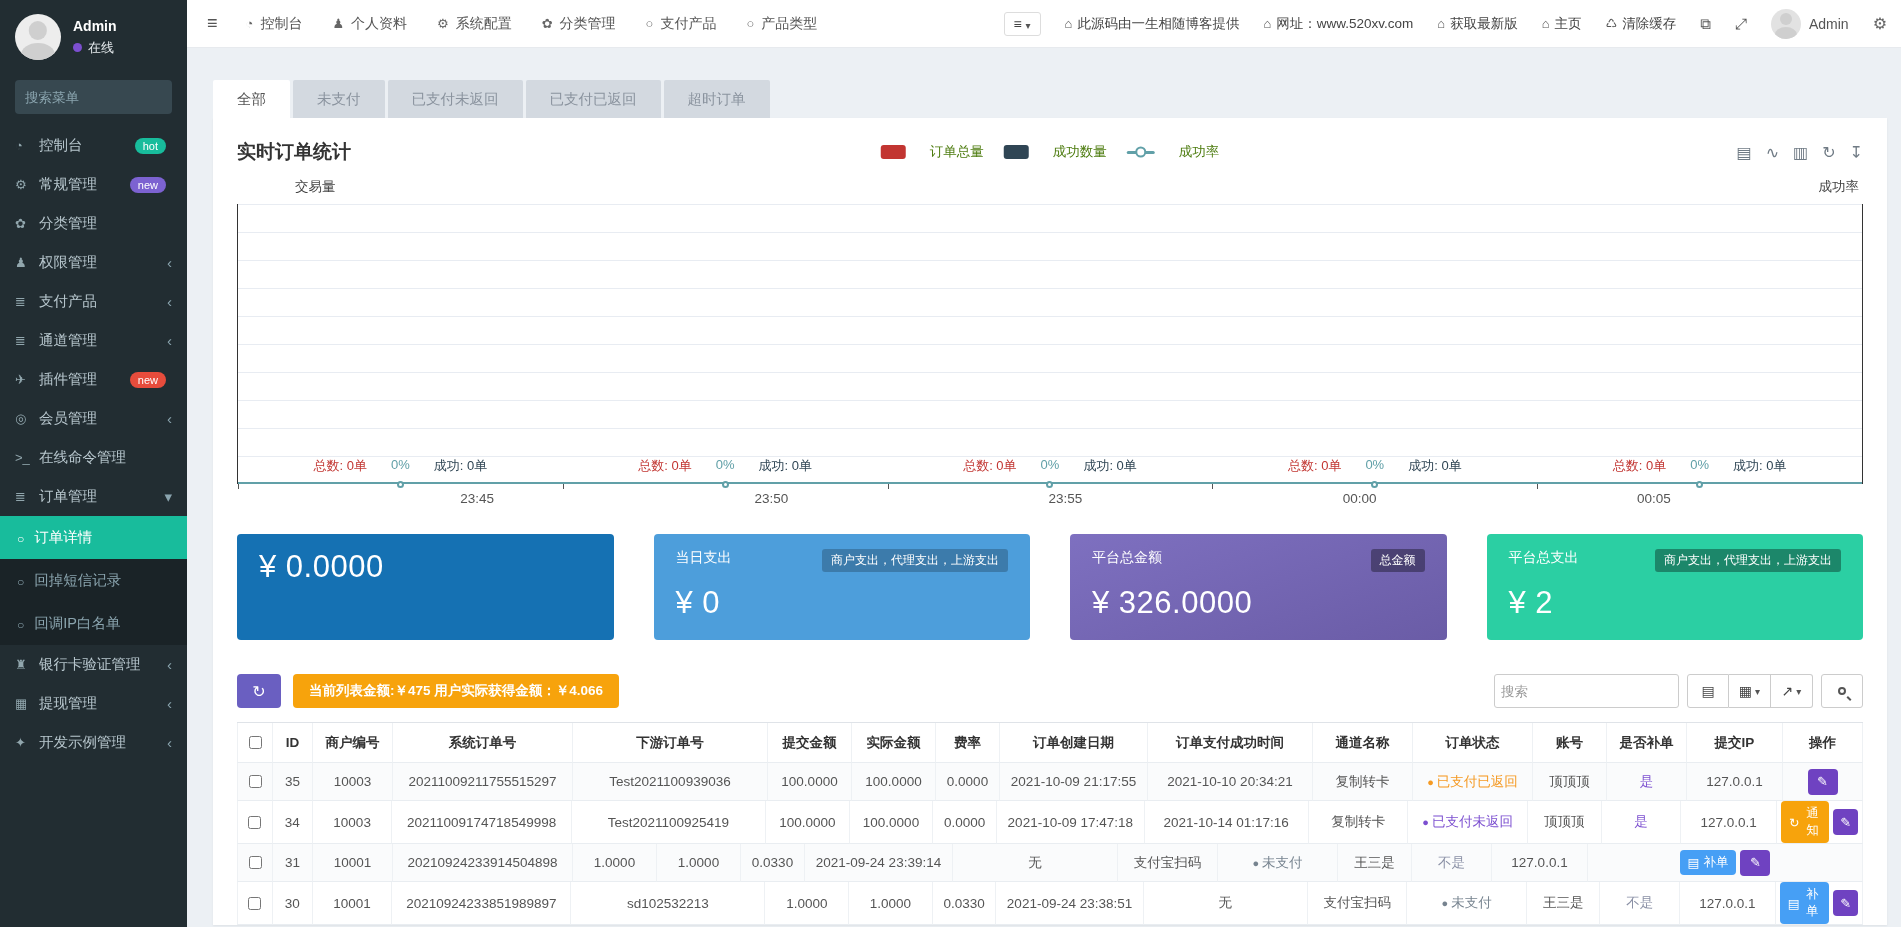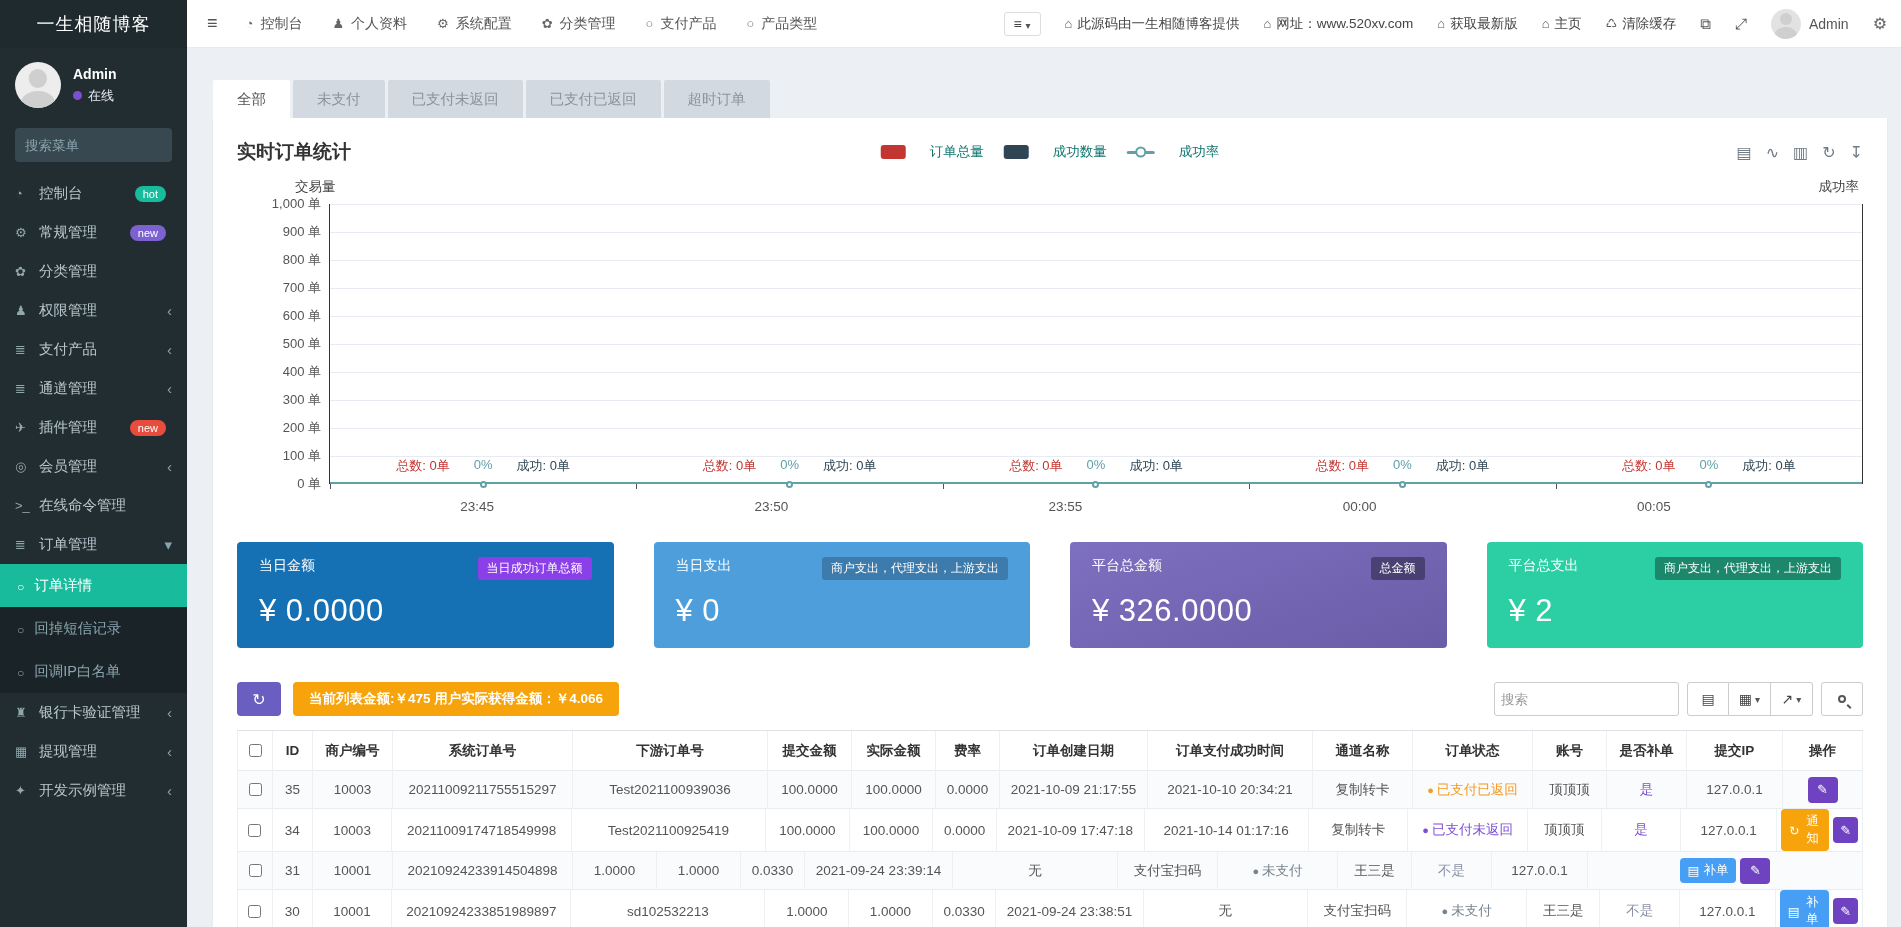--- a/index.html
+++ b/index.html
@@ -54,21 +54,21 @@
   
   .tabs { display:flex; gap:3px; }
   .tab { height:38px; padding:0 24px; display:flex; align-items:center; background:#d3d9e0; color:#8a939e; font-size:14.5px; cursor:pointer; border-radius:2px 2px 0 0; }
 
   .panel { background:#fff; box-shadow:0 1px 2px rgba(0,0,0,.06); padding:18px 24px 0; min-height:780px; }
 
   
   .chart-head { position:relative; display:flex; align-items:center; height:32px; }
   .chart-title { font-size:19px; font-weight:700; color:#333; }
   .legend { position:absolute; left:50%; transform:translateX(-50%); display:flex; align-items:center; gap:20px; }
-  .legend-item { display:flex; align-items:center; gap:24px; font-size:13.5px; color:#0f766e; cursor:pointer; }
+  .legend-item { display:flex; align-items:center; gap:24px; font-size:13.5px; color:#4d7c0f; cursor:pointer; }
   .lg-rect { width:25px; height:14px; border-radius:3px; }
   .lg-line { width:28px; height:3px; background:#61a0a8; border-radius:2px; position:relative; }
   .lg-line::after { content:''; position:absolute; left:50%; top:50%; transform:translate(-50%,-50%); width:7px; height:7px; border:2px solid #61a0a8; border-radius:50%; background:#fff; }
   .toolbox { margin-left:auto; display:flex; gap:14px; color:#707b85; font-size:16px; }
   .toolbox span { cursor:pointer; }
 
   
   .axis-names { display:flex; justify-content:space-between; padding:10px 4px 8px 58px; font-size:13.5px; color:#444; }
   .chart-body { display:flex; }
   .ycol { width:92px; display:flex; flex-direction:column; justify-content:space-between; height:296px; margin-top:-8px; }
@@ -123,21 +123,20 @@
   .rows .trow:nth-child(odd) { background:#fafbfc; }
   .c0{width:36px}.c1{width:40px}.c2{width:80px}.c3{width:180px}.c4{width:195px}.c5{width:84px}.c6{width:84px}.c7{width:64px}.c8{width:148px}.c9{width:165px}.c10{width:100px}.c11{width:120px}.c12{width:74px}.c13{width:80px}.c14{width:96px}.c15{flex:1; gap:4px;}
   .status-txt::before { content:'● '; font-size:11px; }
   .act-btn { display:inline-flex; align-items:center; gap:4px; color:#fff; font-size:12.5px; padding:4px 8px; border-radius:4px; cursor:pointer; }
   .edit-btn { width:30px; height:26px; border:none; border-radius:4px; background:#6f42c1; color:#fff; font-size:13px; cursor:pointer; }
 </style>
 </head>
 <body>
 
 <aside class="sidebar">
-  <div class="logo-bar">一生相随博客</div>
   <div class="user-panel">
     <span class="avatar big"></span>
     <span class="user-meta">
       <span class="user-name">Admin</span>
       <span class="user-status">
           <span class="online-dot"></span>
           <span>在线</span>
         </span>
     </span>
   </div>
@@ -349,34 +348,20 @@
             <span>↻</span>
             <span>↧</span>
           </div>
       </div>
 
       <div class="axis-names">
         <span>交易量</span>
         <span>成功率</span>
       </div>
       <div class="chart-body">
-        <div class="ycol">
-
-        <div class="ytick">1,000 单</div>
-            <div class="ytick">900 单</div>
-            <div class="ytick">800 单</div>
-            <div class="ytick">700 单</div>
-            <div class="ytick">600 单</div>
-            <div class="ytick">500 单</div>
-            <div class="ytick">400 单</div>
-            <div class="ytick">300 单</div>
-            <div class="ytick">200 单</div>
-            <div class="ytick">100 单</div>
-            <div class="ytick">0 单</div>
-          </div>
         <div class="plot">
           <div class="srate-line"></div>
           <div class="mk-row">
 
           <span class="mk"></span>
               <span class="mk"></span>
               <span class="mk"></span>
               <span class="mk"></span>
               <span class="mk"></span>
             </div>
@@ -419,24 +404,20 @@
             <span>23:55</span>
             <span>00:00</span>
             <span>00:05</span>
           </div>
         <span class="xsp-r"></span>
       </div>
 
       <div class="cards">
 
       <div class="stat-card" style="background: rgb(21, 113, 179);">
-          <div class="card-top">
-            <span class="card-title">当日金额</span>
-            <span class="card-badge" style="background: rgb(138, 63, 232);">当日成功订单总额</span>
-          </div>
           <div class="card-value">¥ 0.0000</div>
         </div>
           <div class="stat-card" style="background: rgb(77, 158, 219);">
           <div class="card-top">
             <span class="card-title">当日支出</span>
             <span class="card-badge" style="background: rgba(0, 0, 0, 0.22);">商户支出，代理支出，上游支出</span>
           </div>
           <div class="card-value">¥ 0</div>
         </div>
           <div class="stat-card" style="background: linear-gradient(160deg, rgb(126, 112, 192), rgb(106, 92, 166));">

